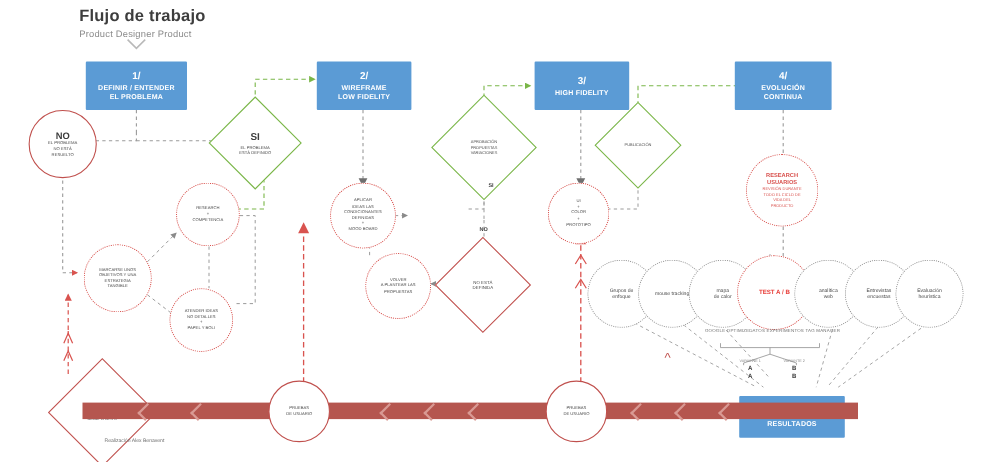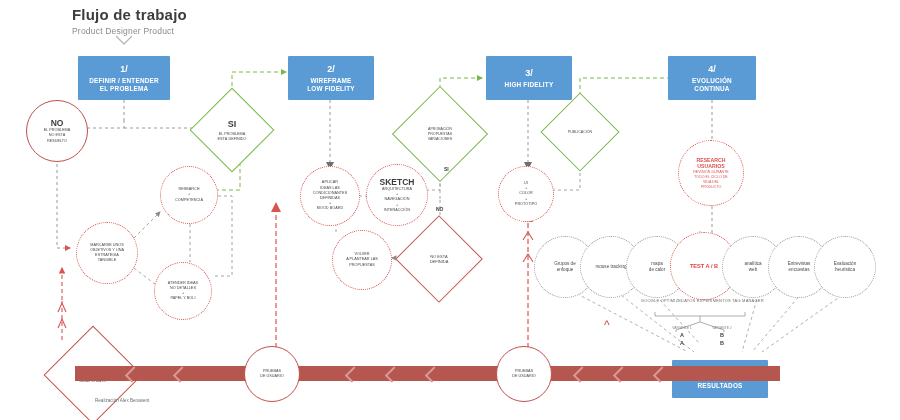--- a/index.html
+++ b/index.html
@@ -244,24 +244,20 @@
   </div>
 
   <div class="circ c-dot-red" style="left:154px;top:262px;width:58px;height:58px;">
     <div class="c-sub ml">ATENDER IDEAS<br>NO DETALLES<br>+<br>PAPEL Y BOLI</div>
   </div>
 
   <div class="circ c-dot-red" style="left:300px;top:166px;width:60px;height:60px;">
     <div class="c-sub ml">APLICAR<br>IDEAS LAS<br>CONDICIONANTES<br>DEFINIDAS<br>+<br>MOOD BOARD</div>
   </div>
 
-  <div class="circ c-dot-red" style="left:366px;top:164px;width:62px;height:62px;">
-    <div class="c-head">SKETCH</div>
-    <div class="c-sub ml">ARQUITECTURA<br>+<br>NAVEGACIÓN<br>+<br>INTERACCIÓN</div>
-  </div>
 
   <div class="circ c-dot-red" style="left:332px;top:230px;width:60px;height:60px;">
     <div class="c-sub ml">VOLVER<br>A PLANTEAR LAS<br>PROPUESTAS</div>
   </div>
 
   <div class="circ c-dot-red" style="left:498px;top:166px;width:56px;height:56px;">
     <div class="c-sub ml">UI<br>+<br>COLOR<br>+<br>PROTOTIPO</div>
   </div>
 
   <div class="circ c-dot-red" style="left:678px;top:140px;width:66px;height:66px;">

